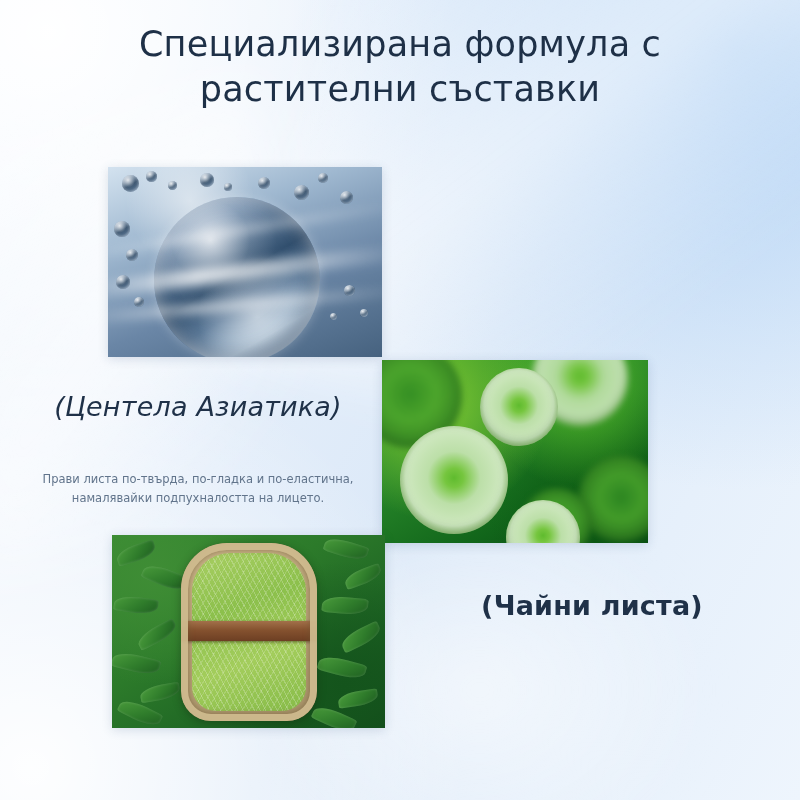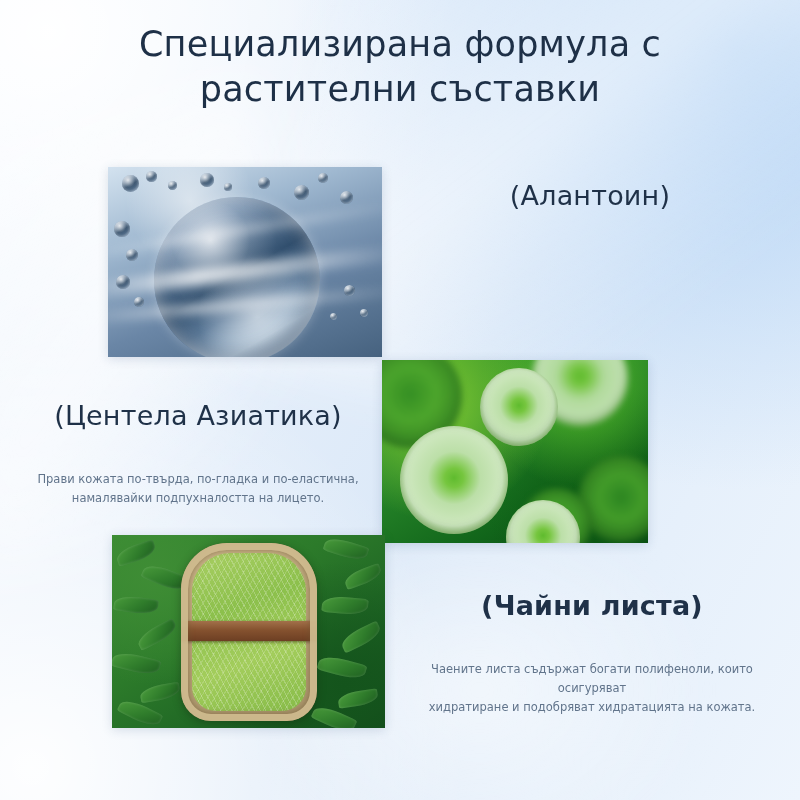--- a/index.html
+++ b/index.html
@@ -205,21 +205,21 @@
     text-align: center;
     font-size: 12.5px;
     line-height: 1.65;
     color: #61748b;
     white-space: pre-line;
   }
 
   #name-allantoin { left: 392px; top: 180px; width: 396px; }
   #desc-allantoin { left: 392px; top: 256px; width: 396px; }
 
-  #name-centella  { left: 12px;  top: 400px; width: 372px; }
+  #name-centella  { left: 12px;  top: 391px; width: 372px; font-style: italic; }
   #desc-centella  { left: 22px;  top: 470px; width: 352px; font-size: 11.5px; }
 
   #name-tea       { left: 396px; top: 590px; width: 392px; font-weight: bold; }
   #desc-tea       { left: 396px; top: 660px; width: 392px; font-size: 11.5px; }
 </style>
 </head>
 <body>
 
 <div id="poster">
 
@@ -279,23 +279,20 @@
     <div class="tea-leaf" style="left:226px; top:156px; width:40px; height:15px; transform:rotate(-8deg);"></div>
     <div class="tea-leaf" style="left:200px; top:176px; width:44px; height:16px; transform:rotate(24deg);"></div>
 
     <div class="basket">
       <div class="basket-inner"></div>
       <div class="basket-handle"></div>
       <div class="basket-rim"></div>
     </div>
   </div>
 
-  <div class="ingredient-name" id="name-allantoin">(Алантоин)</div>
 
   <div class="ingredient-name" id="name-centella">(Центела Азиатика)</div>
-  <div class="ingredient-desc" id="desc-centella">Прави кожата по-твърда, по-гладка и по-еластична,
+  <div class="ingredient-desc" id="desc-centella">Прави листа по-твърда, по-гладка и по-еластична,
 намалявайки подпухналостта на лицето.</div>
 
   <div class="ingredient-name" id="name-tea">(Чайни листа)</div>
-  <div class="ingredient-desc" id="desc-tea">Чаените листа съдържат богати полифеноли, които осигуряват
-хидратиране и подобряват хидратацията на кожата.</div>
 
 </div>
 
 </body></html>

